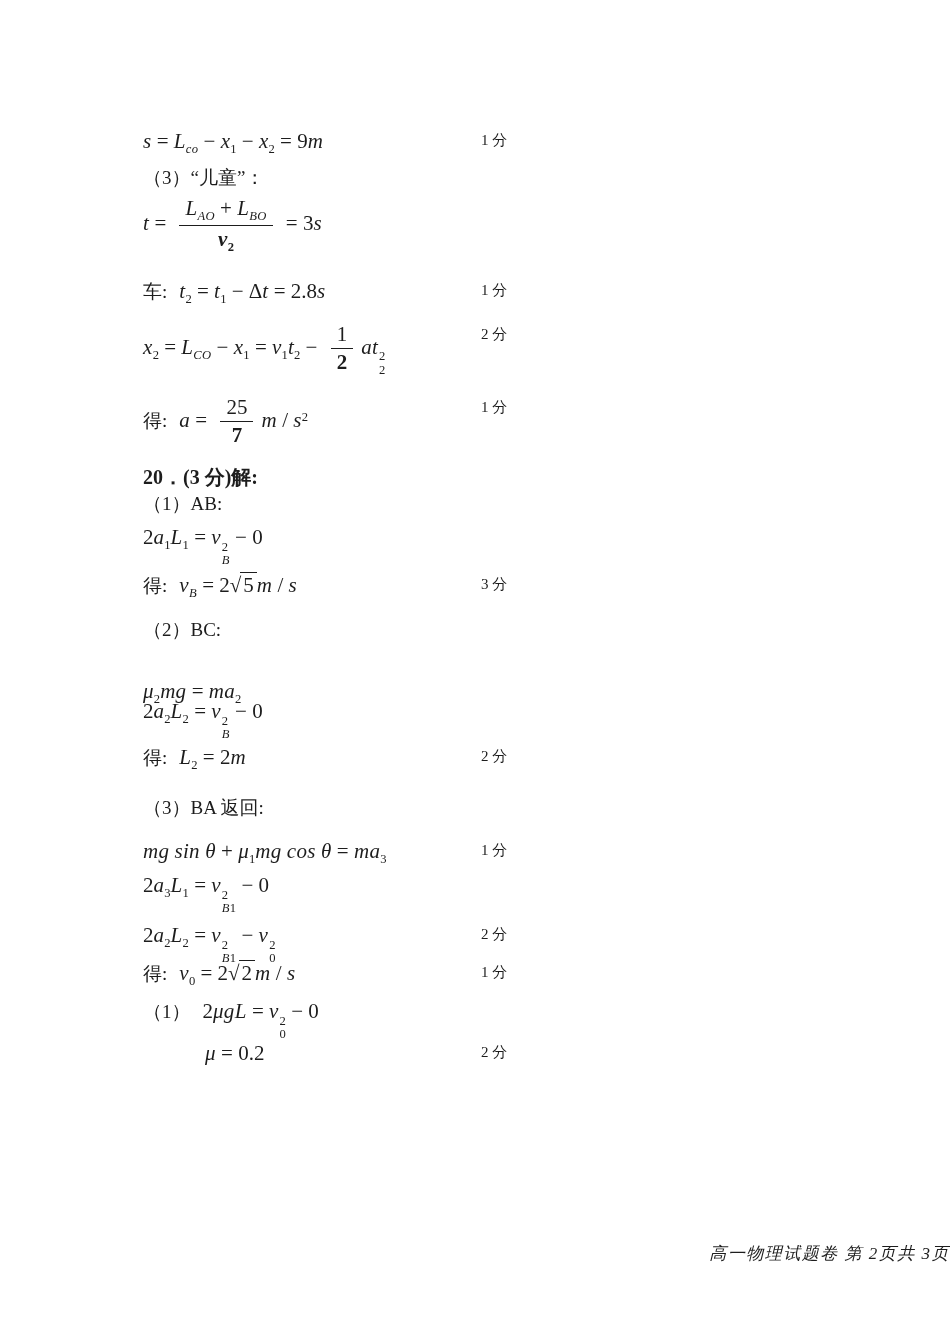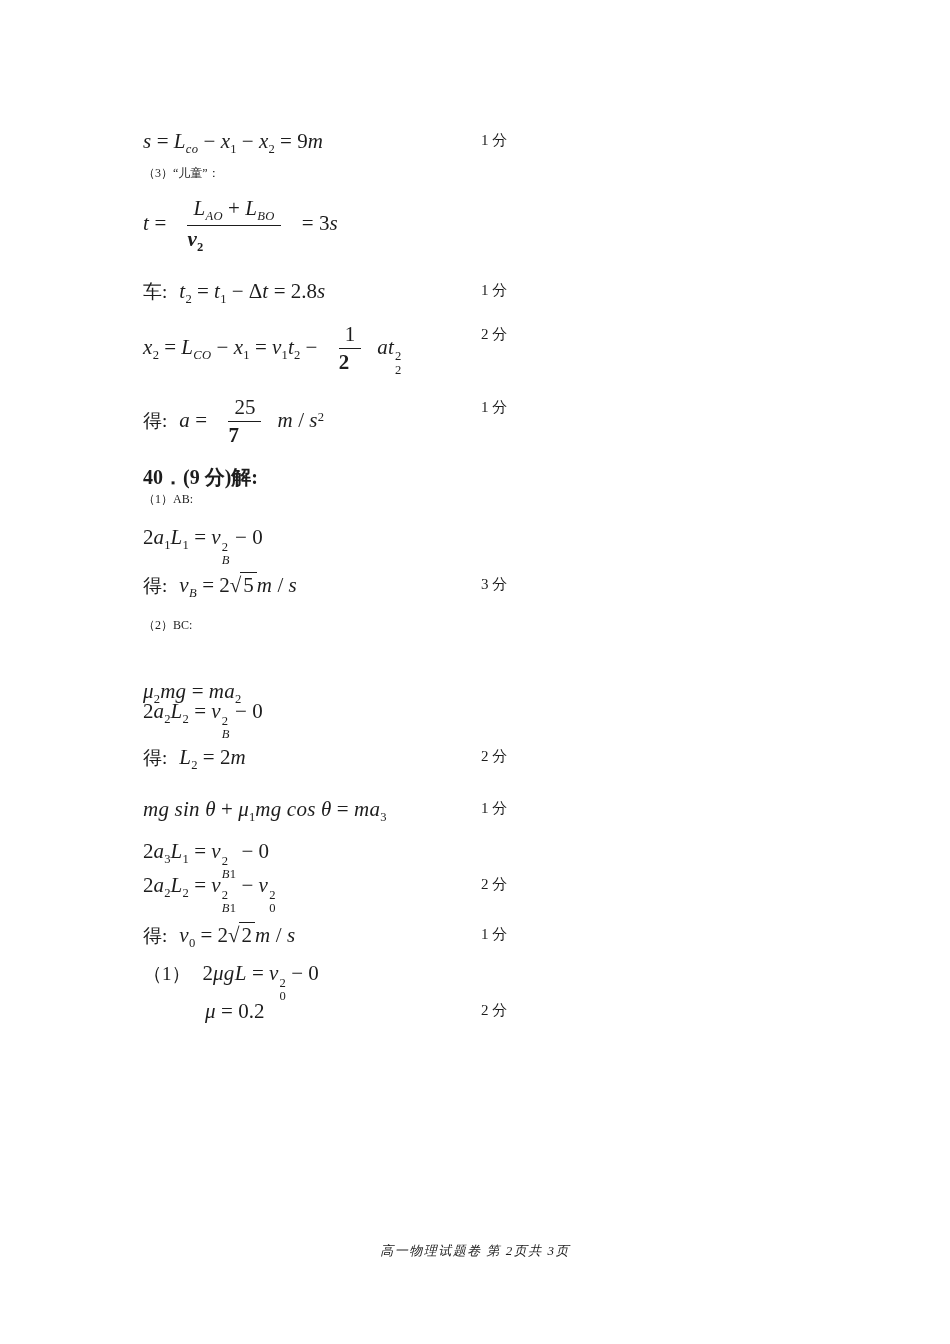--- a/index.html
+++ b/index.html
@@ -3,36 +3,36 @@
 <meta charset="utf-8">
 <style>
   html,body{margin:0;padding:0;}
   body{
     width:950px;height:1344px;position:relative;background:#ffffff;
     color:#1d1d1d;font-family:"Liberation Serif","DejaVu Sans",serif;
     overflow:hidden;
   }
   #content{position:absolute;inset:0;}
   .line{position:absolute;left:143px;right:30px;font-size:21px;line-height:1.3;white-space:nowrap;}
-  .line.text{font-size:12px;}
+  .line.text{font-size:19px;}
   .line.heading{font-weight:bold;font-size:20px;}
   .line.ind{padding-left:62px;font-family:Liberation Serif, serif;}
   .prefix{font-size:19px;margin-right:12px;}
   .mexp i{font-style:italic;letter-spacing:.3px;}
   .mexp sub{font-size:.6em;vertical-align:-.4em;}
   .mexp sup{font-size:.6em;vertical-align:.45em;}
   .ss{display:inline-flex;flex-direction:column;align-items:flex-start;font-size:.6em;line-height:1.05;vertical-align:-.55em;margin-left:1px;}
-  .frac{display:inline-block;vertical-align:middle;margin:0 16px;line-height:1.2;}
+  .frac{display:inline-block;vertical-align:middle;text-align:center;margin:0 8px;line-height:1.2;}
   .fnum{display:block;border-bottom:1.6px solid currentColor;padding:0 6px 1px;}
   .fden{display:block;padding-top:1px;font-weight:bold;}
   .sqrt{display:inline-flex;align-items:baseline;}
   .srad{line-height:1;}
   .src{border-top:1.6px solid currentColor;margin-left:-1px;padding:0 3px;line-height:1.15;}
   .score{position:absolute;left:338px;top:3px;font-size:15px;white-space:nowrap;}
-  .footer{position:absolute;top:1242px;left:0;width:100%;text-align:center;font-style:italic;font-size:13px;letter-spacing:1.5px;}
+  .footer{position:absolute;top:1242px;left:0;width:100%;text-align:right;font-style:italic;font-size:17px;letter-spacing:1.5px;}
   #content .line:nth-child(1){top:128px}
   #content .line:nth-child(2){top:166px}
   #content .line:nth-child(3){top:196px}
   #content .line:nth-child(4){top:278px}
   #content .line:nth-child(5){top:322px}
   #content .line:nth-child(6){top:395px}
   #content .line:nth-child(7){top:464px}
   #content .line:nth-child(8){top:492px}
   #content .line:nth-child(9){top:524px}
   #content .line:nth-child(10){top:572px}
@@ -57,37 +57,38 @@
 <main id="content">
     <div class="line math"><span class="mexp"><i>s</i> = <i>L</i><sub><i>co</i></sub> − <i>x</i><sub>1</sub> − <i>x</i><sub>2</sub> = 9<i>m</i></span><span class="score">1 分</span></div>
     <div class="line text"><span class="tx">（3）“儿童”：</span></div>
     <div class="line math"><span class="mexp"><i>t</i> = <span class="frac"><span class="fnum"><i>L</i><sub><i>AO</i></sub> + <i>L</i><sub><i>BO</i></sub></span><span class="fden"><i>v</i><sub>2</sub></span></span> = 3<i>s</i></span></div>
     <div class="line math"><span class="prefix">车:</span><span class="mexp"><i>t</i><sub>2</sub> = <i>t</i><sub>1</sub> − Δ<i>t</i> = 2.8<i>s</i></span><span class="score">1 分</span></div>
     <div class="line math"><span class="mexp"><i>x</i><sub>2</sub> = <i>L</i><sub><i>CO</i></sub> − <i>x</i><sub>1</sub> = <i>v</i><sub>1</sub><i>t</i><sub>2</sub> − <span class="frac"><span class="fnum">1</span><span class="fden">2</span></span><i>at</i><span class="ss">
           <span class="ssu">2</span>
           <span class="ssb">2</span>
         </span></span><span class="score">2 分</span></div>
     <div class="line math"><span class="prefix">得:</span><span class="mexp"><i>a</i> = <span class="frac"><span class="fnum">25</span><span class="fden">7</span></span><i>m</i> / <i>s</i><sup>2</sup></span><span class="score">1 分</span></div>
-    <div class="line heading"><span class="tx">40．(9 分)解:</span></div>
+    <div class="line heading"><span class="tx">20．(3 分)解:</span></div>
     <div class="line text"><span class="tx">（1）AB:</span></div>
     <div class="line math"><span class="mexp">2<i>a</i><sub>1</sub><i>L</i><sub>1</sub> = <i>v</i><span class="ss">
           <span class="ssu">2</span>
           <span class="ssb"><i>B</i></span>
         </span> − 0</span></div>
     <div class="line math"><span class="prefix">得:</span><span class="mexp"><i>v</i><sub><i>B</i></sub> = 2<span class="sqrt">
           <span class="srad">√</span>
           <span class="src">5</span>
         </span><i>m</i> / <i>s</i></span><span class="score">3 分</span></div>
     <div class="line text"><span class="tx">（2）BC:</span></div>
     <div class="line math"><span class="mexp"><i>μ</i><sub>2</sub><i>mg</i> = <i>ma</i><sub>2</sub></span></div>
     <div class="line math"><span class="mexp">2<i>a</i><sub>2</sub><i>L</i><sub>2</sub> = <i>v</i><span class="ss">
           <span class="ssu">2</span>
           <span class="ssb"><i>B</i></span>
         </span> − 0</span></div>
     <div class="line math"><span class="prefix">得:</span><span class="mexp"><i>L</i><sub>2</sub> = 2<i>m</i></span><span class="score">2 分</span></div>
+    <div class="line text"><span class="tx">（3）BA 返回:</span></div>
     <div class="line math"><span class="mexp"><i>mg</i> <i>sin</i> <i>θ</i> + <i>μ</i><sub>1</sub><i>mg</i> <i>cos</i> <i>θ</i> = <i>ma</i><sub>3</sub></span><span class="score">1 分</span></div>
     <div class="line math"><span class="mexp">2<i>a</i><sub>3</sub><i>L</i><sub>1</sub> = <i>v</i><span class="ss">
           <span class="ssu">2</span>
           <span class="ssb"><i>B</i>1</span>
         </span> − 0</span></div>
     <div class="line math"><span class="mexp">2<i>a</i><sub>2</sub><i>L</i><sub>2</sub> = <i>v</i><span class="ss">
           <span class="ssu">2</span>
           <span class="ssb"><i>B</i>1</span>
         </span> − <i>v</i><span class="ss">
           <span class="ssu">2</span>

